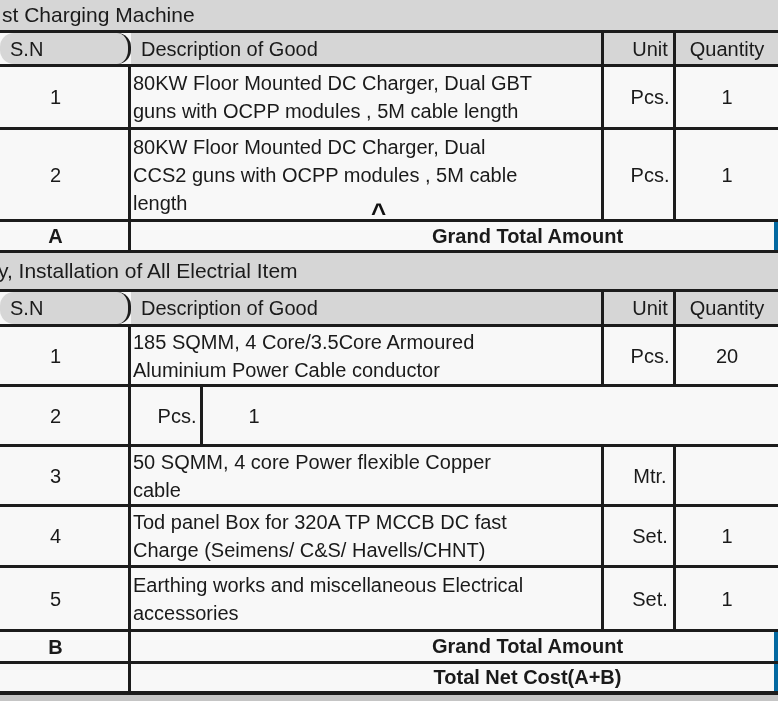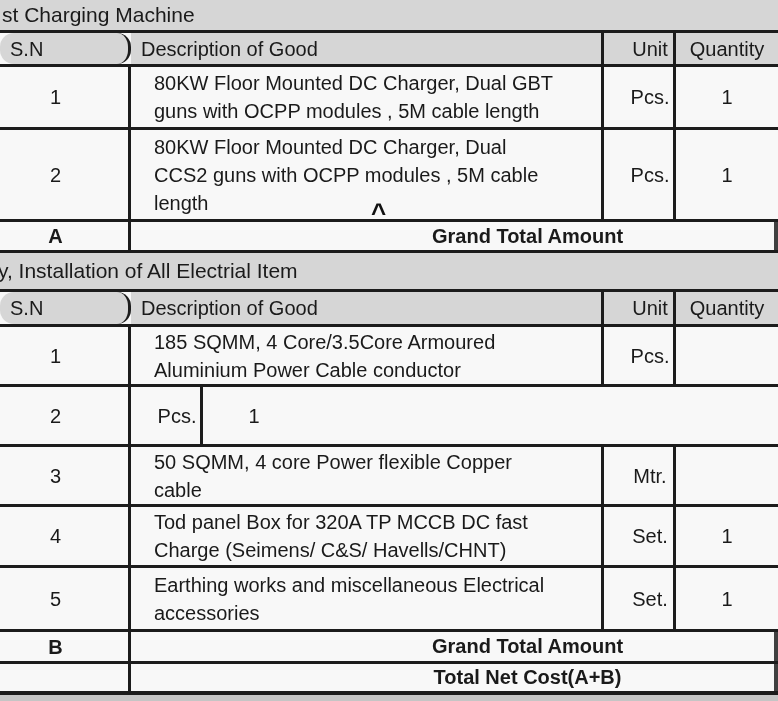--- a/index.html
+++ b/index.html
@@ -21,21 +21,21 @@
   .cell{
     box-sizing:border-box;
     display:flex;
     align-items:center;
     overflow:hidden;
     font-size:20px;
     line-height:26px;
   }
   .b-r{border-right:3px solid #1c1c1c;padding-left:23px;}
   .c-sn{width:131px;justify-content:center;padding-right:40px;}
-  .c-desc{width:473px;padding-left:23px;padding-right:8px;white-space:pre-line;line-height:28px;}
+  .c-desc{width:473px;padding-left:2px;padding-right:8px;white-space:pre-line;line-height:28px;}
   .c-unit{width:72px;justify-content:center;}
   .c-qty{width:102px;justify-content:center;}
   .strip{
     background:#d6d6d6;
     align-items:center;
     display:flex;
     font-size:21px;
     padding-left:2px;
   }
   .strip .striptext{white-space:nowrap;}
@@ -61,21 +61,21 @@
   .tot-label{font-weight:bold;}
   .merged{
     width:647px;
     box-sizing:border-box;
     display:flex;
     align-items:center;
     justify-content:center;
     font-weight:bold;
     font-size:20px;
     padding-left:150px;
-    border-right:4px solid #404040;
+    border-right:4px solid #0369a1;
     overflow:hidden;
   }
   .caret{
     position:absolute;
     left:371px;top:200px;
     font-size:26px;
     font-weight:bold;
     color:#111;
     z-index:5;
     line-height:26px;
@@ -128,20 +128,21 @@
     <div class="cell c-desc b-r">Description of Good</div>
     <div class="cell c-unit b-r">Unit</div>
     <div class="cell c-qty">Quantity</div>
   </div>
 
   <div class="row r-s2-1">
     <div class="cell c-sn b-r">1</div>
     <div class="cell c-desc b-r">185 SQMM, 4 Core/3.5Core Armoured
 Aluminium Power Cable conductor</div>
     <div class="cell c-unit b-r">Pcs.</div>
+    <div class="cell c-qty">20</div>
   </div>
 
   <div class="row r-s2-2">
     <div class="cell c-sn b-r">2</div>
     <div class="cell c-unit b-r">Pcs.</div>
     <div class="cell c-qty">1</div>
   </div>
 
   <div class="row r-s2-3">
     <div class="cell c-sn b-r">3</div>

